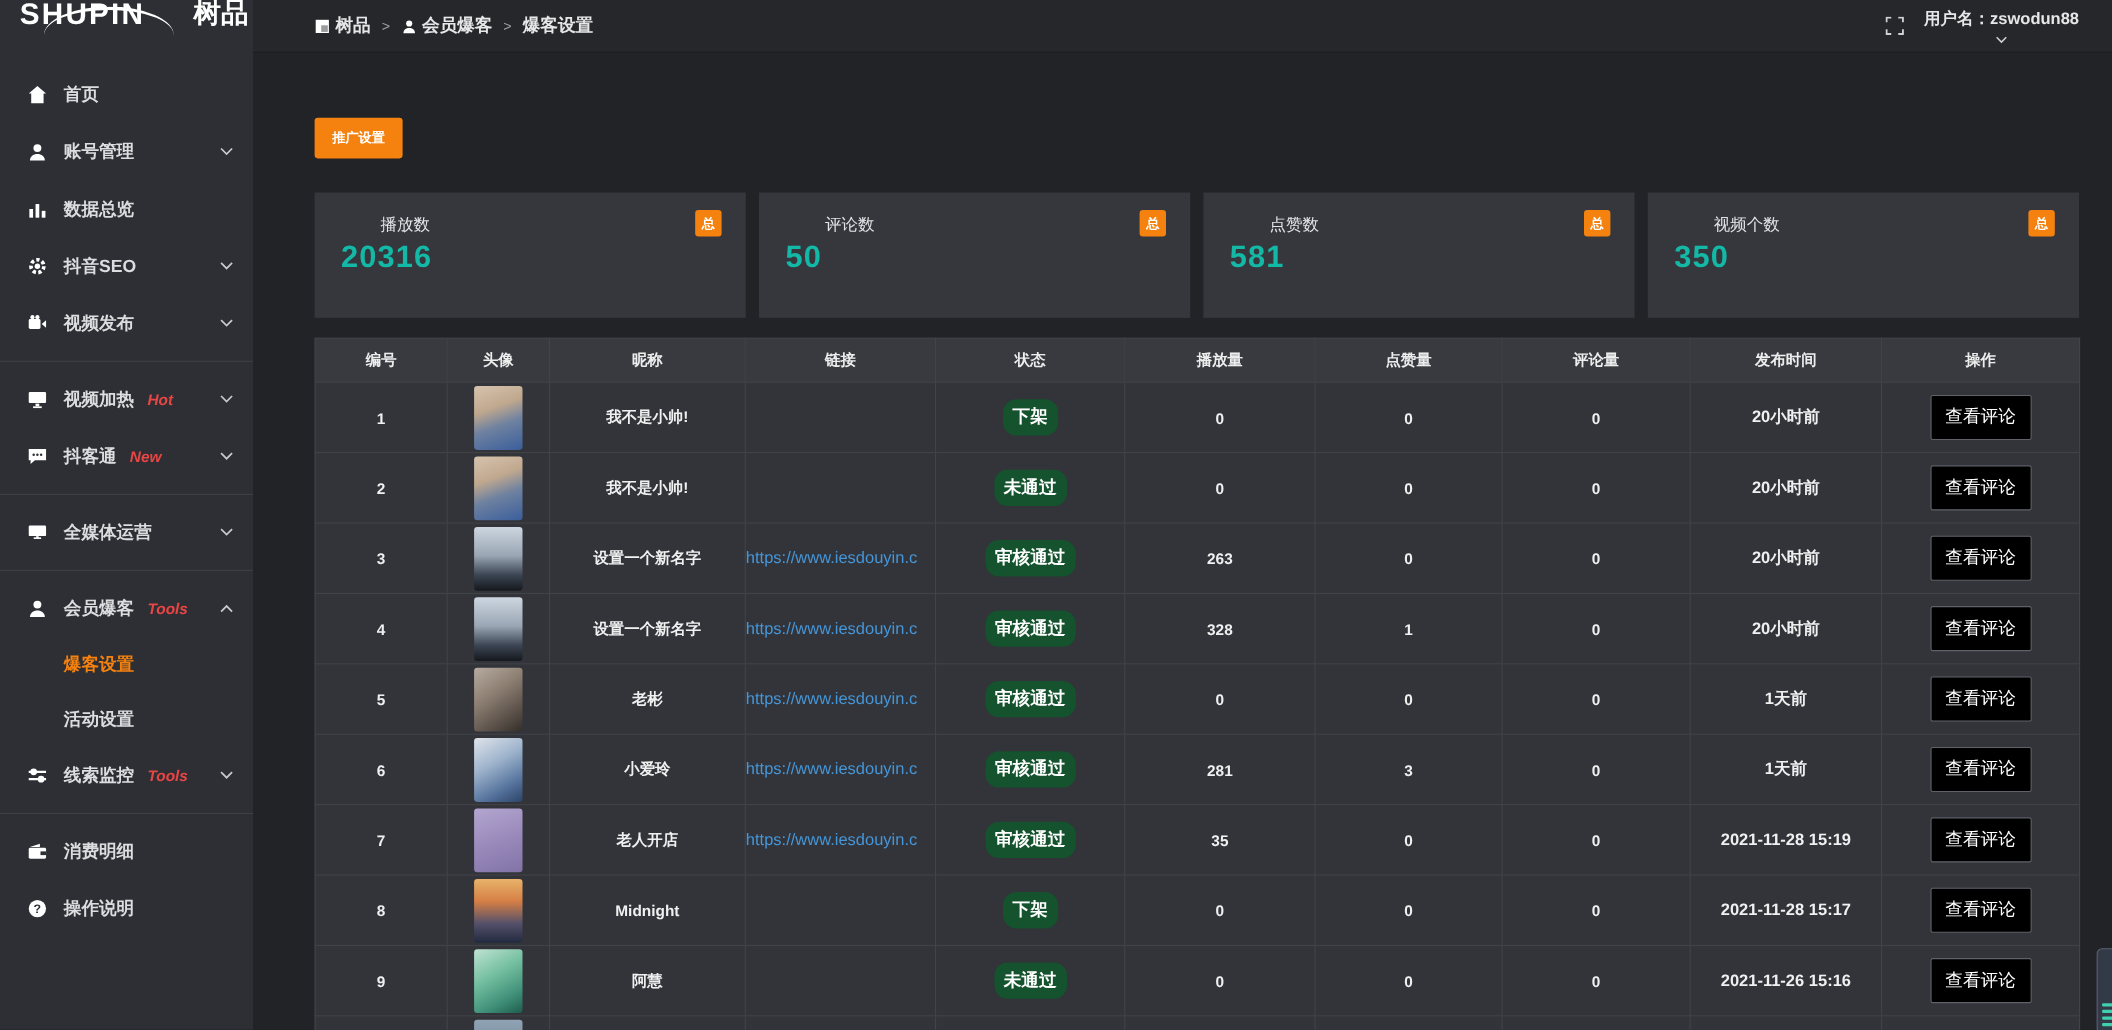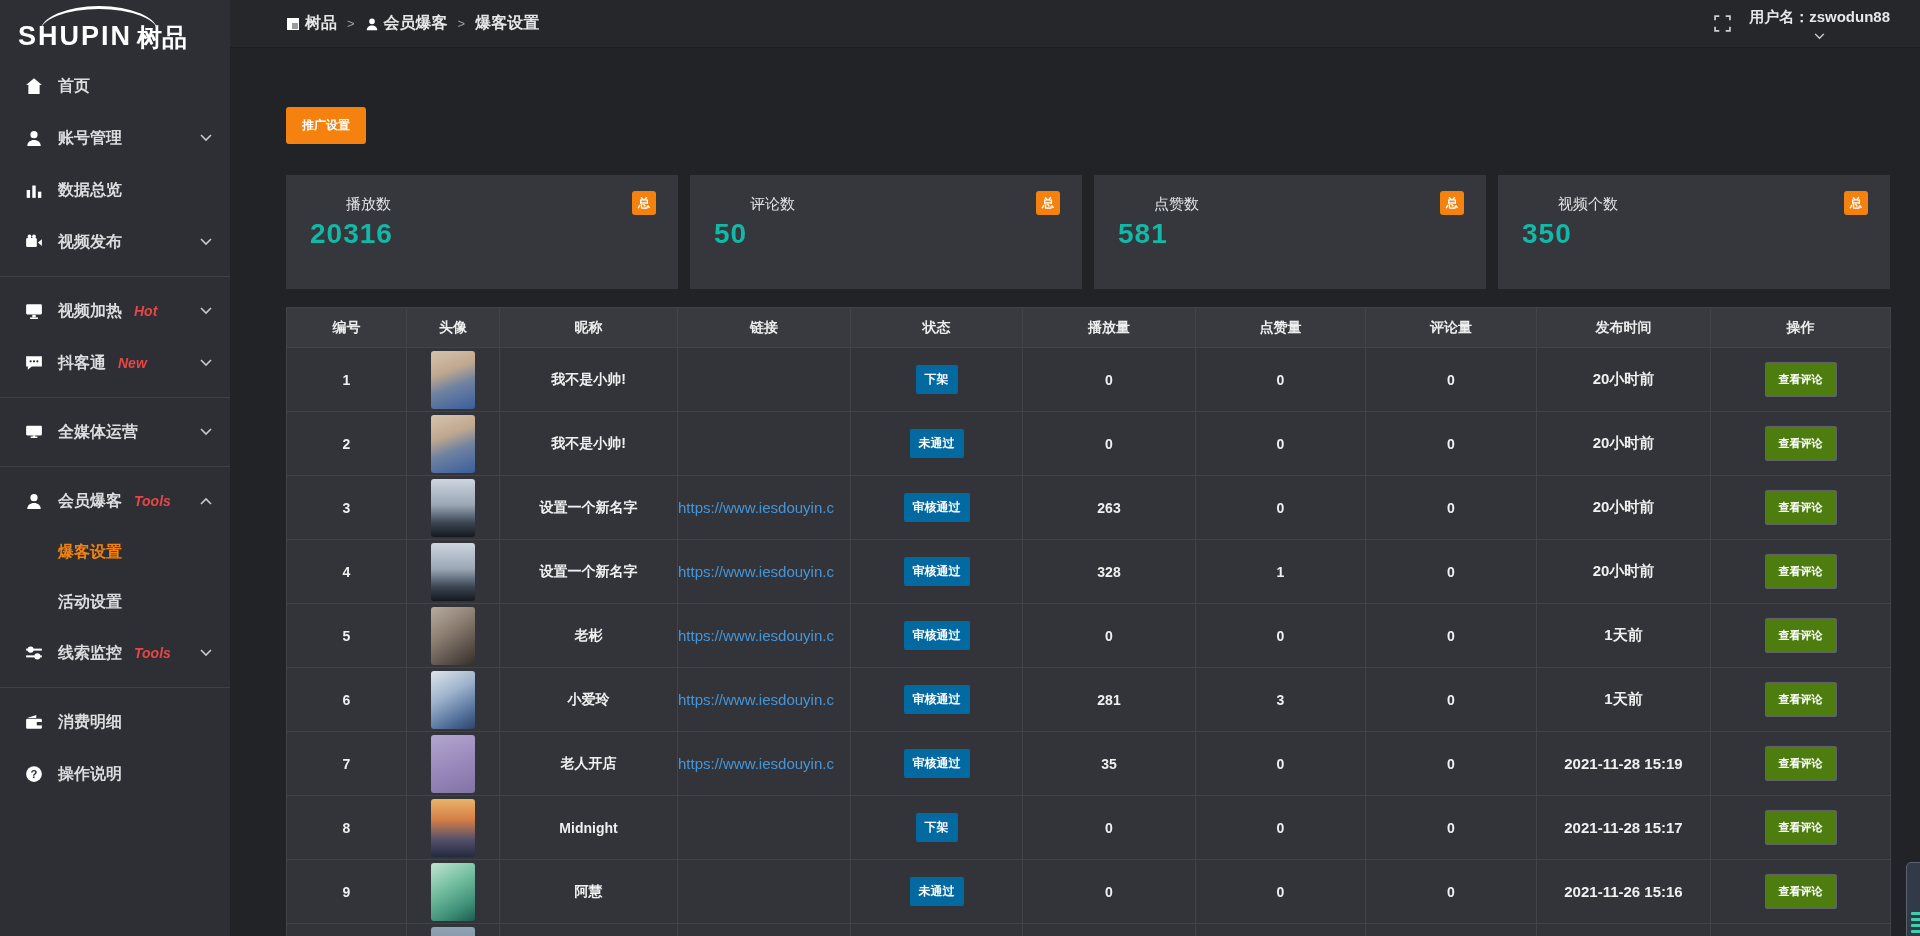--- a/index.html
+++ b/index.html
@@ -2,21 +2,21 @@
 <html><head>
 <meta charset="utf-8">
 <style>
   * { margin:0; padding:0; box-sizing:border-box; }
   html,body { width:1920px; height:936px; overflow:hidden; background:#222327;
     font-family:"Liberation Sans","DejaVu Sans",sans-serif; color:#e8e9ea; }
 
   
   .sidebar { position:absolute; left:0; top:0; width:230px; height:936px;
     background:#2d2f34; z-index:5; }
-  .logo { height:56px; display:flex; align-items:flex-end; padding:0 0 6px 18px; position:relative; }
+  .logo { height:56px; display:flex; align-items:flex-start; padding:0 0 6px 18px; position:relative;gap:39px; }
   .logo-arc { position:absolute; left:40px; top:6px; width:118px; height:26px;
     border-top:3px solid #fff; border-radius:50% 50% 0 0 / 100% 100% 0 0; }
   .logo-en { font-size:27px; font-weight:800; letter-spacing:2px; color:#fff; line-height:1; }
   .logo-cn { font-size:25px; font-weight:800; color:#fff; line-height:1; margin-left:5px; }
   .nav { padding-top:4px; }
   .nav-item { height:52px; display:flex; align-items:center; padding:0 18px 0 24px;
     cursor:pointer; font-size:16px; color:#dcdddf; font-weight:600; }
   .nav-icon { width:20px; height:20px; margin-right:14px; display:inline-flex;
     align-items:center; justify-content:center; flex:0 0 20px; }
   .nav-icon svg { width:18px; height:18px; }
@@ -63,26 +63,26 @@
 
   
   .table-wrap { margin-top:18px; }
   table { border-collapse:collapse; table-layout:fixed; width:1604px; background:#323439; }
   th, td { border:1px solid #414348; text-align:center; overflow:hidden; }
   th { height:40px; background:#383a3f; font-size:14px; font-weight:700; color:#eceded; }
   td { height:64px; font-size:14px; font-weight:700; color:#f0f0f1; }
   .avatar { width:44px; height:58px; border-radius:3px; margin:0 auto; }
   .cell-link a { display:block; font-size:15px; font-weight:400; color:#4596d9;
     text-decoration:none; white-space:nowrap; overflow:hidden; text-align:left; cursor:pointer; }
-  .badge { display:inline-block; background:#0369a1; color:#fff; font-size:12px; font-weight:600;
-    padding:6px 9px; border-radius:2px; white-space:nowrap; cursor:default; }
+  .badge { display:inline-block; background:#14532d; color:#fff; font-size:16px; font-weight:600;
+    padding:6px 9px; border-radius:12px; white-space:nowrap; cursor:default; }
   .badge:empty { display:none; }
   .time-cell { font-size:15px; }
-  .action-btn { background:#4d7c0f; border:1px solid #606268; color:#fff; font-size:11px;
-    font-weight:700; padding:9px 13px; border-radius:2px; cursor:pointer; font-family:inherit; }
+  .action-btn { background:#000000; border:1px solid #606268; color:#fff; font-size:16px;
+    font-weight:400; padding:9px 13px; border-radius:2px; cursor:pointer; font-family:inherit; }
 
   
   .float-widget { position:absolute; right:-14px; bottom:-4px; width:28px; height:78px;
     background:#333a47; border:1px solid #5a6272; border-radius:5px; z-index:9;
     display:flex; flex-direction:column; justify-content:flex-end; padding:4px 4px 6px 4px; gap:3px; }
   .float-widget i { display:block; height:3px; background:#3fd0ae; border-radius:1px; }
 </style>
 </head>
 <body>
 
@@ -122,20 +122,34 @@
       <span class="nav-icon">
         <svg viewBox="0 0 16 16">
             <rect x="1.5" y="8" width="3" height="7" fill="#fff"></rect>
             <rect x="6.5" y="4" width="3" height="11" fill="#fff"></rect>
             <rect x="11.5" y="9.5" width="3" height="5.5" fill="#fff"></rect>
           </svg>
         </span>
       <span class="nav-label">数据总览</span>
     </div>
 
+    <div class="nav-item">
+      <span class="nav-icon">
+        <svg viewBox="0 0 16 16">
+            <circle cx="8" cy="8" r="5.2" fill="none" stroke="#fff" stroke-width="3" stroke-dasharray="2.6 2"></circle>
+            <circle cx="8" cy="8" r="2.2" fill="#fff"></circle>
+          </svg>
+        </span>
+      <span class="nav-label">抖音SEO</span>
+      <span class="nav-chevron">
+        <svg viewBox="0 0 12 8">
+            <path d="M1 1l5 5 5-5" stroke="#c8c9cb" stroke-width="1.6" fill="none"></path>
+          </svg>
+        </span>
+    </div>
 
     <div class="nav-item">
       <span class="nav-icon">
         <svg viewBox="0 0 16 16">
             <rect x="1" y="4.5" width="9.5" height="8" rx="1.2" fill="#fff"></rect>
             <path d="M11.5 8.5 15 5.5v6l-3.5-3z" fill="#fff"></path>
             <circle cx="4" cy="3" r="1.7" fill="#fff"></circle>
             <circle cx="8" cy="3" r="1.7" fill="#fff"></circle>
           </svg>
         </span>

